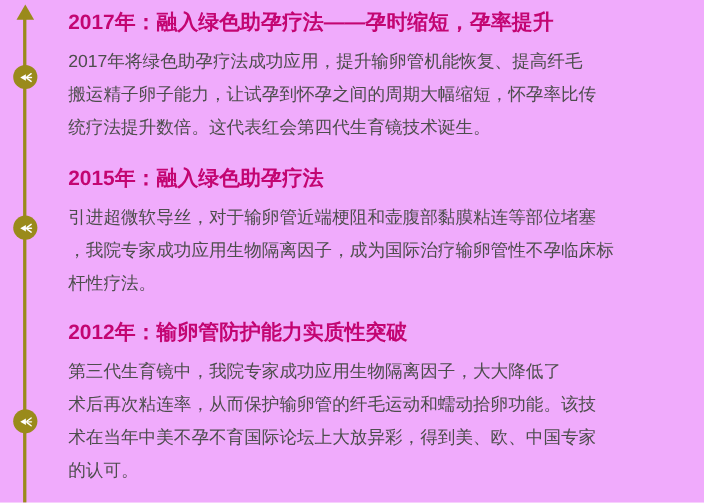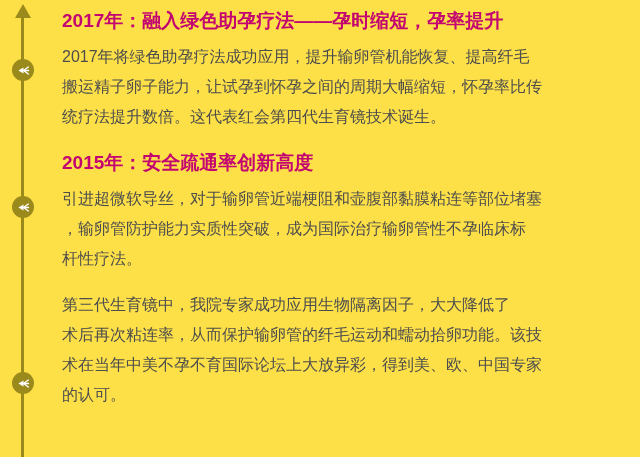--- a/index.html
+++ b/index.html
@@ -5,21 +5,21 @@
   * { box-sizing: border-box; margin: 0; padding: 0; }
   html, body { background: #ffffff; }
   body {
     font-family: "Liberation Sans", "DejaVu Sans", sans-serif;
     width: 640px;
   }
   .canvas {
     position: relative;
     width: 640px;
     height: 457px;
-    background: #fde047;
+    background: #f0abfc;
     overflow: hidden;
   }
   
   .axis-line {
     position: absolute;
     left: 21px;
     top: 14px;
     bottom: 0;
     width: 3px;
     background: #9a8a1b;
@@ -113,26 +113,27 @@
   </div>
 
   <section class="entry entry-1">
     <h3>2017年：融入绿色助孕疗法——孕时缩短，孕率提升</h3>
     <p>2017年将绿色助孕疗法成功应用，提升输卵管机能恢复、提高纤毛
 搬运精子卵子能力，让试孕到怀孕之间的周期大幅缩短，怀孕率比传
 统疗法提升数倍。这代表红会第四代生育镜技术诞生。</p>
   </section>
 
   <section class="entry entry-2">
-    <h3>2015年：安全疏通率创新高度</h3>
+    <h3>2015年：融入绿色助孕疗法</h3>
     <p>引进超微软导丝，对于输卵管近端梗阻和壶腹部黏膜粘连等部位堵塞
-，输卵管防护能力实质性突破，成为国际治疗输卵管性不孕临床标
+，我院专家成功应用生物隔离因子，成为国际治疗输卵管性不孕临床标
 杆性疗法。</p>
   </section>
 
   <section class="entry entry-3">
+    <h3>2012年：输卵管防护能力实质性突破</h3>
     <p>第三代生育镜中，我院专家成功应用生物隔离因子，大大降低了
 术后再次粘连率，从而保护输卵管的纤毛运动和蠕动拾卵功能。该技
 术在当年中美不孕不育国际论坛上大放异彩，得到美、欧、中国专家
 的认可。</p>
   </section>
 
 </div>
 
 </body></html>

